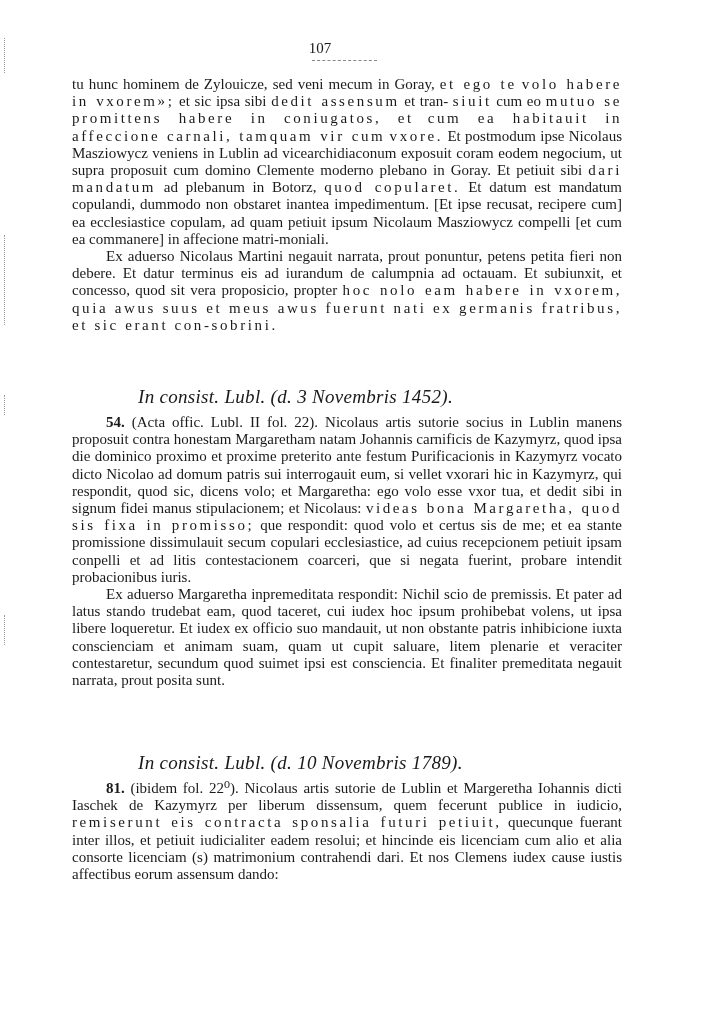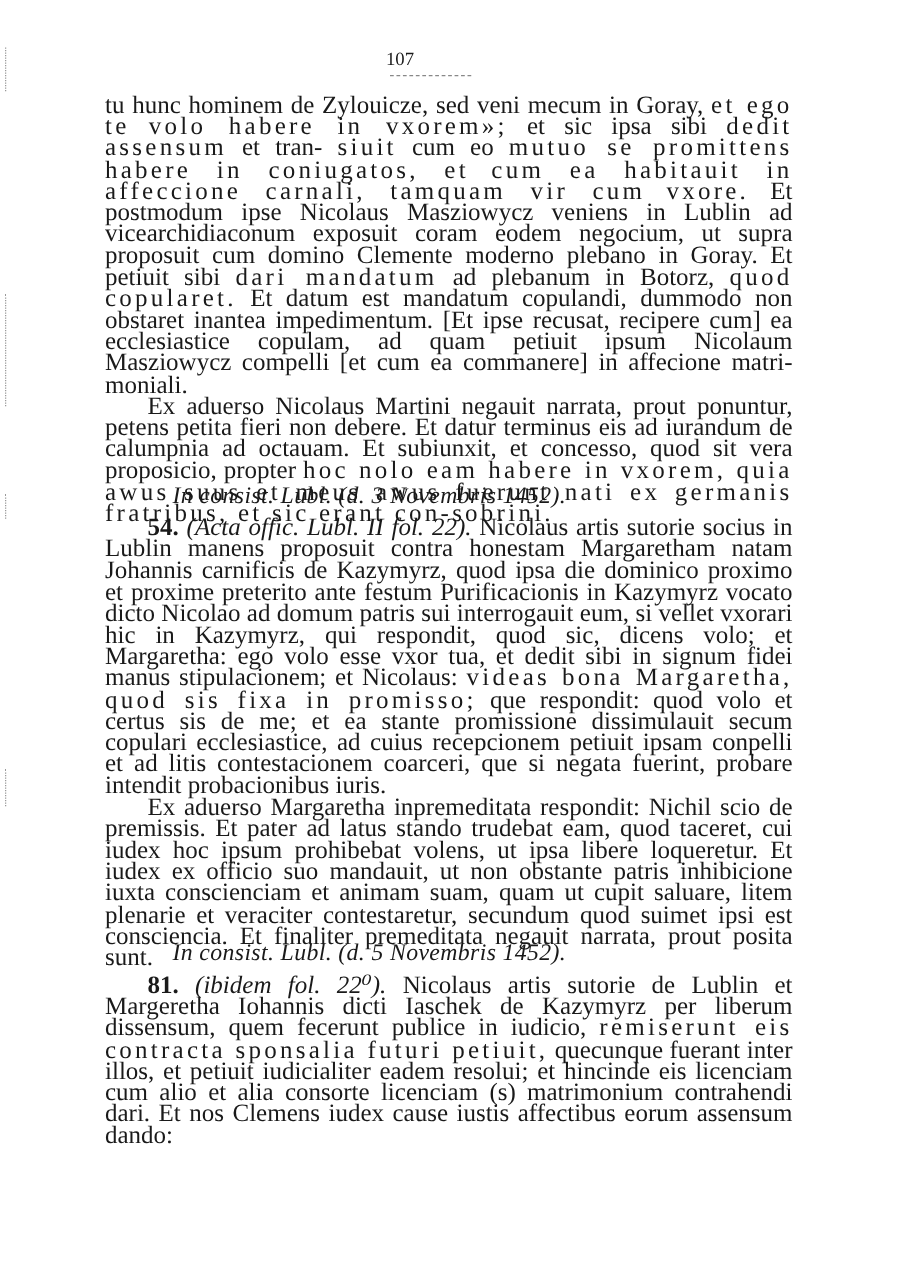--- a/index.html
+++ b/index.html
@@ -2,29 +2,29 @@
 <html><head>
 <meta charset="utf-8">
 <style>
   html, body { margin: 0; padding: 0; background: #ffffff; }
   body { width: 720px; height: 1019px; position: relative; overflow: hidden;
          font-family: "Liberation Serif", "DejaVu Serif", serif; color: #1a1a1a; }
   .page-number { position: absolute; top: 40px; left: 0; width: 640px; text-align: center;
          font-size: 15px; }
   .page-number-rule { position: absolute; top: 60px; left: 312px; width: 65px; height: 0;
          border-top: 1px dashed #888; }
-  .text-block { position: absolute; left: 84px; width: 550px; font-size: 20px;
+  .text-block { position: absolute; left: 72px; width: 550px; font-size: 15px;
          line-height: 17.2px; text-align: justify; }
   .text-block p { margin: 0; }
   .indent { text-indent: 34px; }
   .sp { letter-spacing: 2.6px; }
   .heading { position: absolute; left: 118px; font-style: italic; font-size: 19px;
          letter-spacing: 0.3px; margin-left: 20px; }
   .num { font-weight: bold; margin-top: 24px; }
-  .ital { font-style: italic; }
+  .ital { }
   .margin-mark { position: absolute; left: 4px; width: 1px; border-left: 1px dotted #999; }
 </style>
 </head>
 <body>
 
 <div class="page-number">107</div>
 <div class="page-number-rule"></div>
 
 <div class="margin-mark" style="top:38px;height:35px;"></div>
 <div class="margin-mark" style="top:235px;height:90px;"></div>
@@ -62,21 +62,21 @@
   <p class="indent">
     <span class="num">54.</span>
     <span class="ital">(Acta offic. Lubl. II fol. 22).</span>
     <span>Nicolaus artis sutorie socius in Lublin manens proposuit contra honestam Margaretham natam Johannis carnificis de Kazymyrz, quod ipsa die dominico proximo et proxime preterito ante festum Purificacionis in Kazymyrz vocato dicto Nicolao ad domum patris sui interrogauit eum, si vellet vxorari hic in Kazymyrz, qui respondit, quod sic, dicens volo; et Margaretha: ego volo esse vxor tua, et dedit sibi in signum fidei manus stipulacionem; et Nicolaus:</span>
     <span class="sp">videas bona Margaretha, quod sis fixa in promisso;</span>
     <span>que respondit: quod volo et certus sis de me; et ea stante promissione dissimulauit secum copulari ecclesiastice, ad cuius recepcionem petiuit ipsam conpelli et ad litis contestacionem coarceri, que si negata fuerint, probare intendit probacionibus iuris.</span>
   </p>
   <p class="indent">Ex aduerso Margaretha inpremeditata respondit: Nichil scio de premissis. Et pater ad latus stando trudebat eam, quod taceret, cui iudex hoc ipsum prohibebat volens, ut ipsa libere loqueretur. Et iudex ex officio suo mandauit, ut non obstante patris inhibicione iuxta conscienciam et animam suam, quam ut cupit saluare, litem plenarie et veraciter contestaretur, secundum quod suimet ipsi est consciencia. Et finaliter premeditata negauit narrata, prout posita sunt.</p>
 </div>
 
-<div class="heading" style="top:752px;">In consist. Lubl. (d. 5 Novembris 1452).</div>
+<div class="heading" style="top:752px;">In consist. Lubl. (d. 10 Novembris 1789).</div>
 
 <div class="text-block" style="top:780px;">
   <p class="indent">
     <span class="num">81.</span>
     <span class="ital">(ibidem fol. 22⁰).</span>
     <span>Nicolaus artis sutorie de Lublin et Margeretha Iohannis dicti Iaschek de Kazymyrz per liberum dissensum, quem fecerunt publice in iudicio,</span>
     <span class="sp">remiserunt eis contracta sponsalia futuri petiuit,</span>
     <span>quecunque fuerant inter illos, et petiuit iudicialiter eadem resolui; et hincinde eis licenciam cum alio et alia consorte licenciam (s) matrimonium contrahendi dari. Et nos Clemens iudex cause iustis affectibus eorum assensum dando:</span>
   </p>
 </div>

